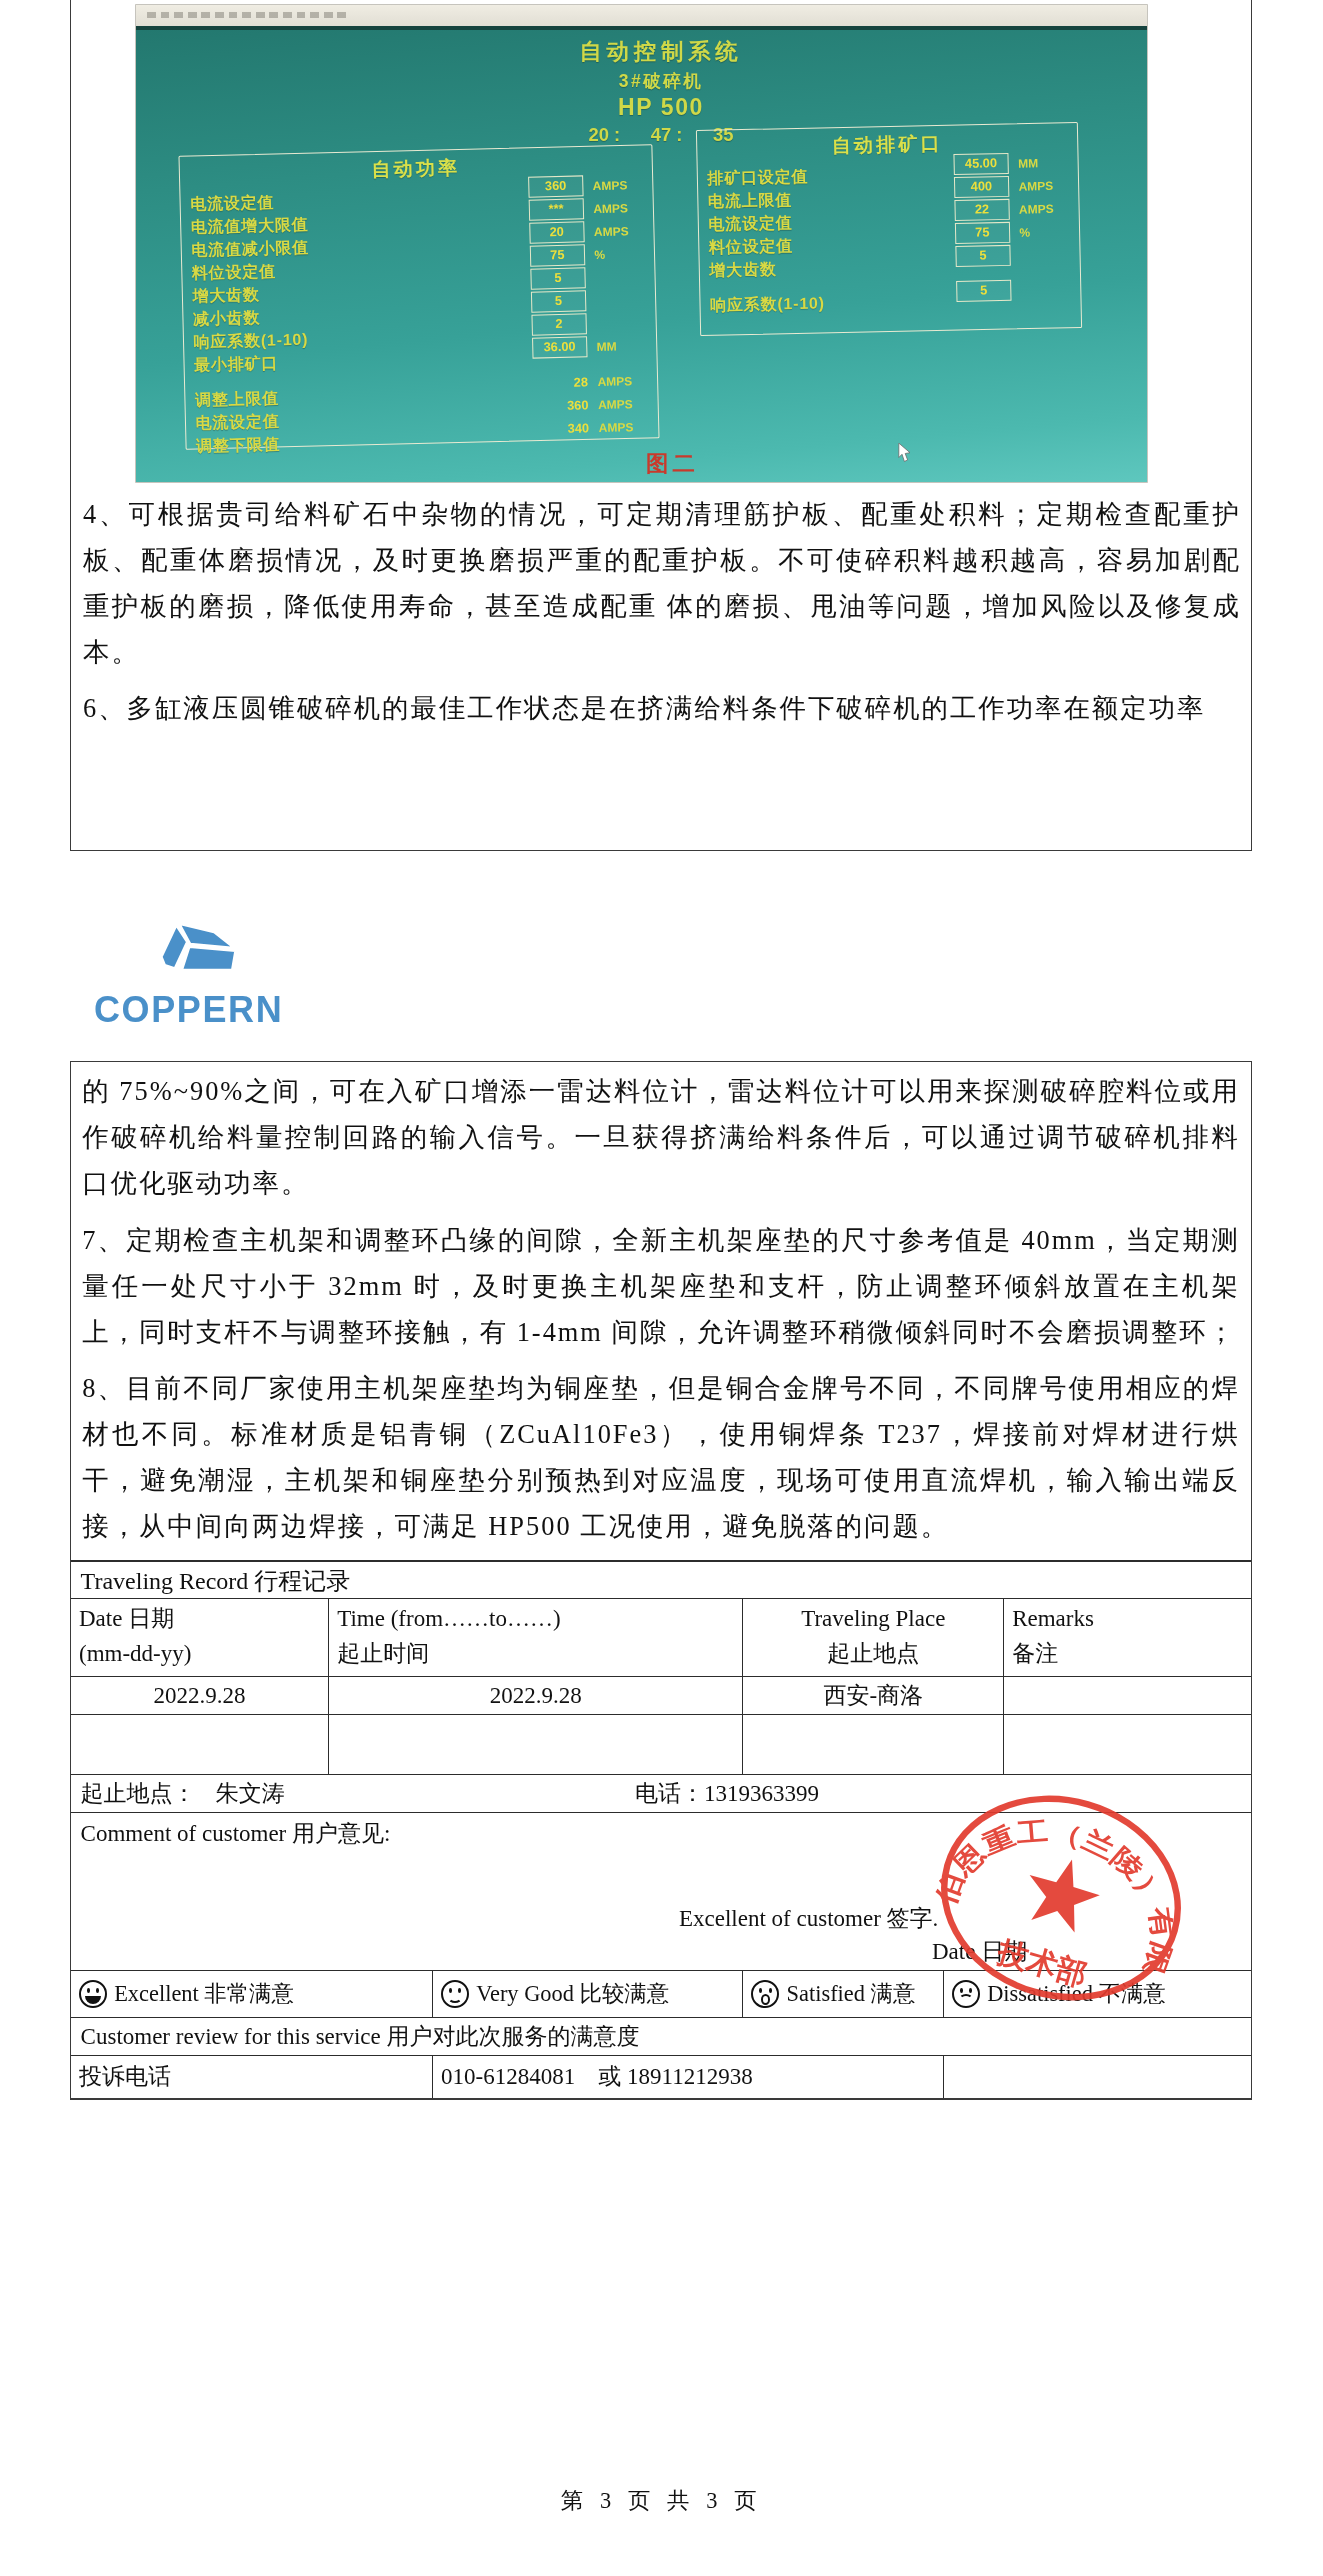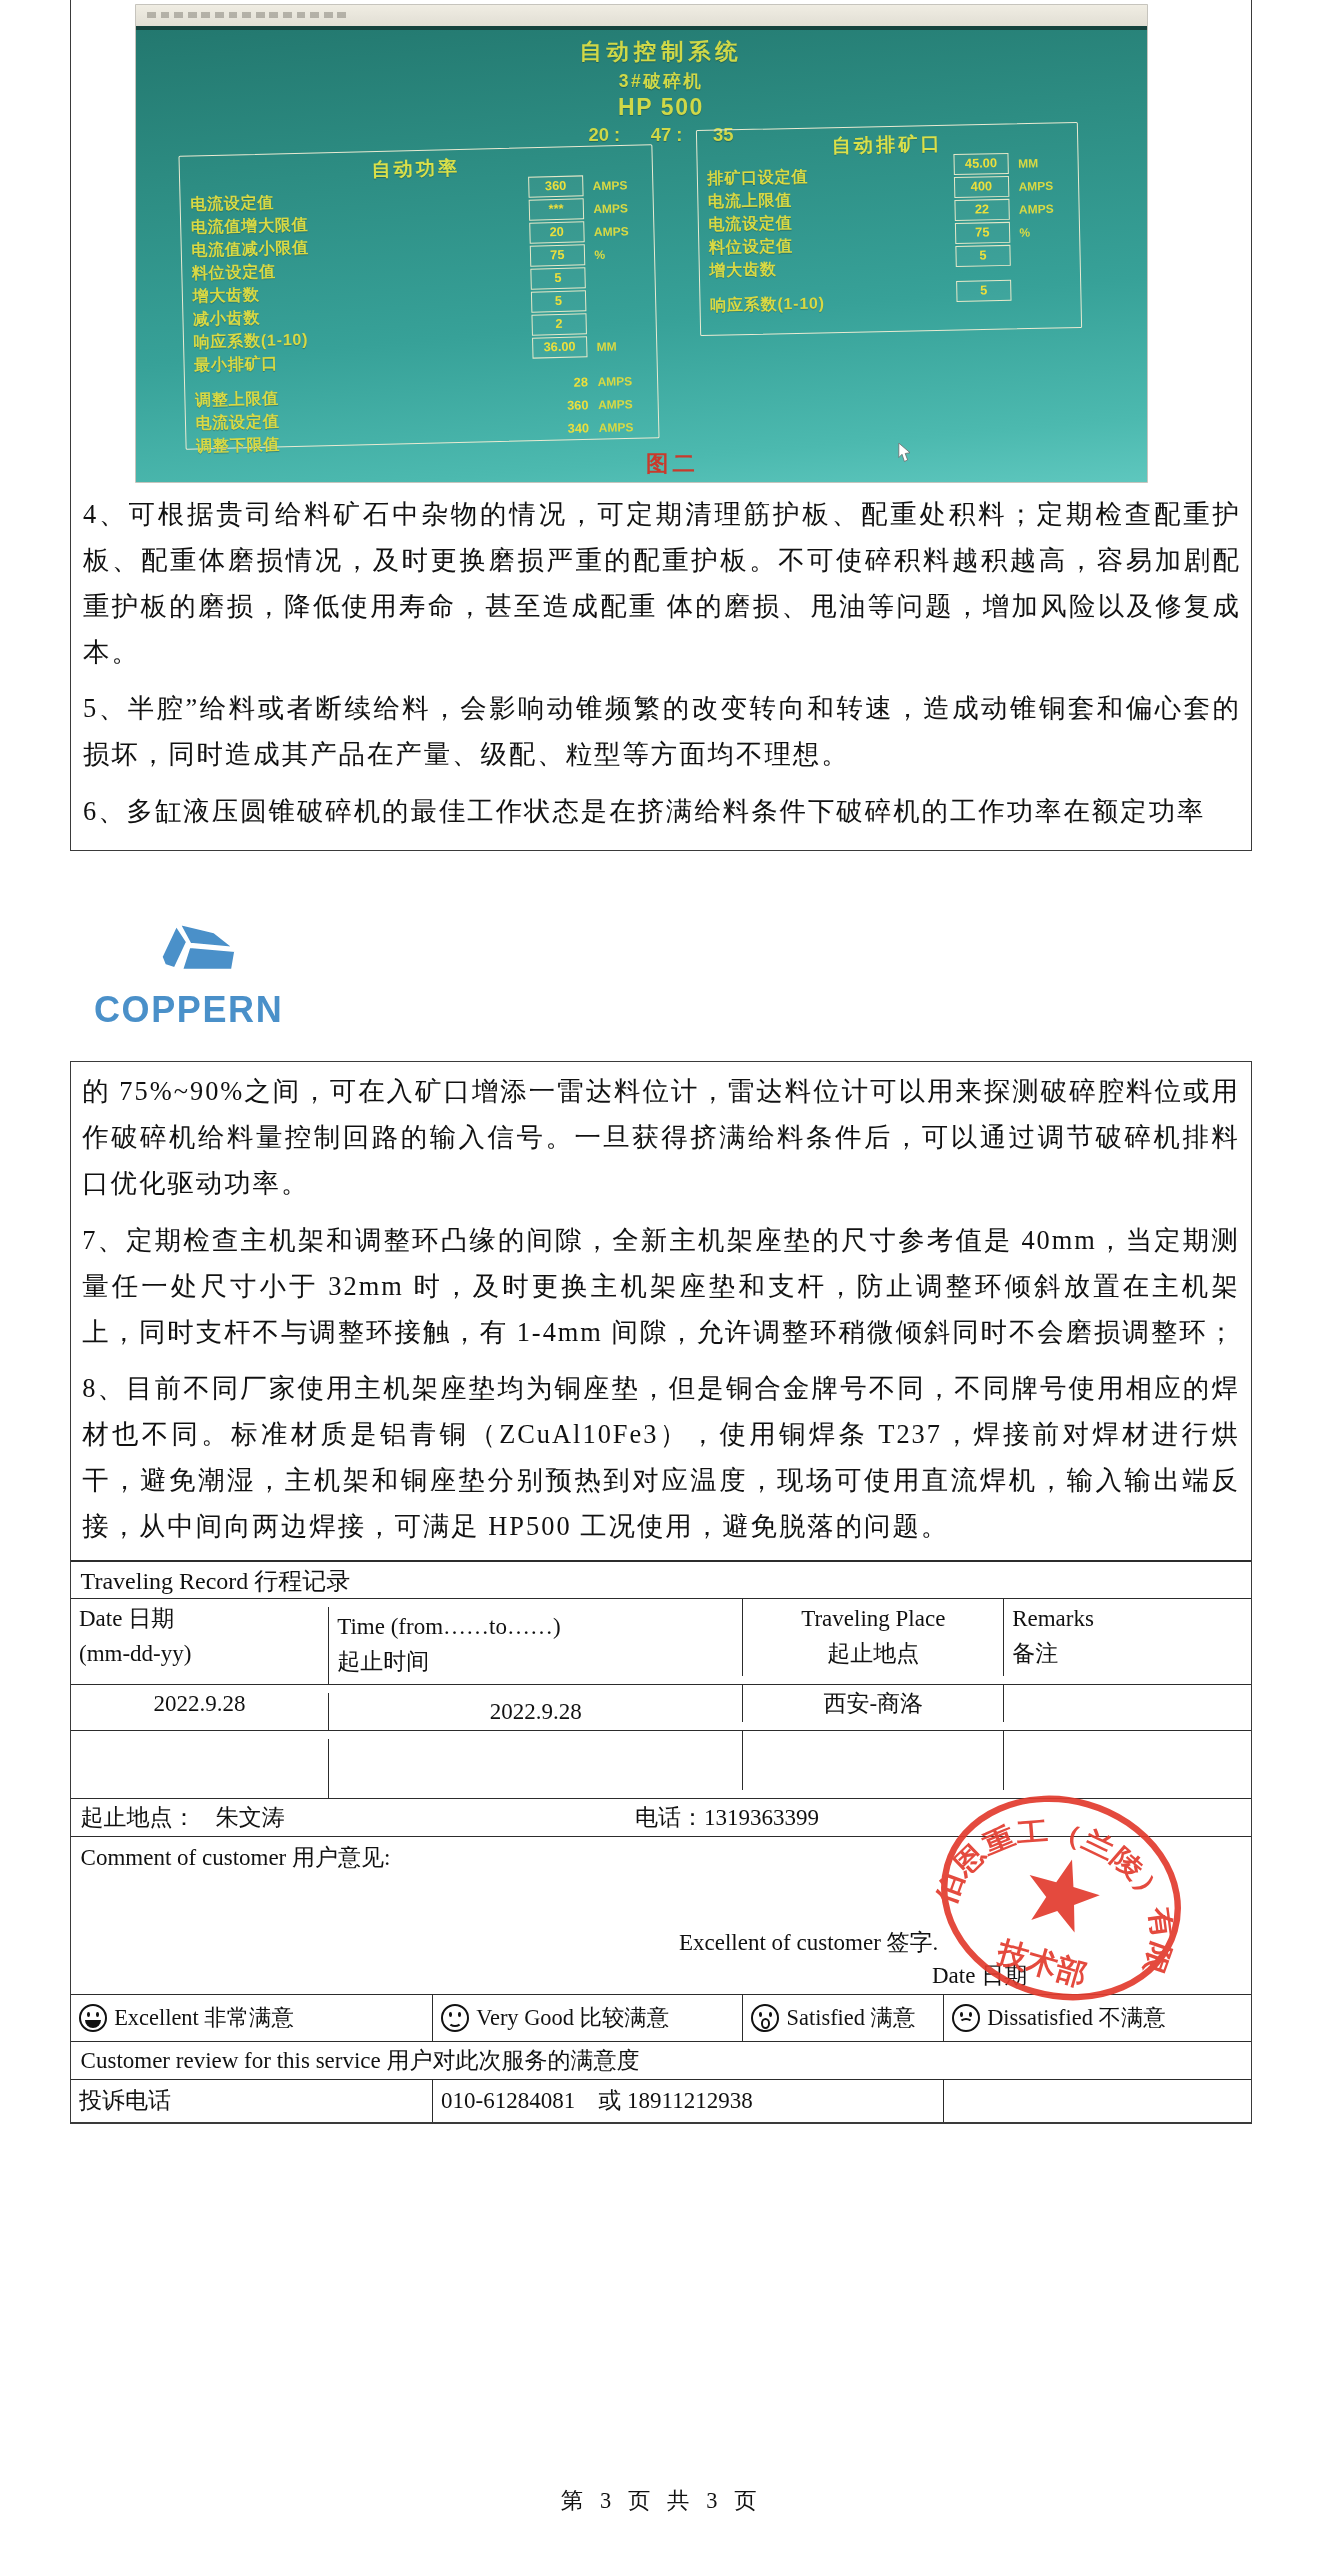--- a/index.html
+++ b/index.html
@@ -70,21 +70,21 @@
   .box3{position:absolute;left:70px;top:1061px;width:1182px;border:1.6px solid #3a3a3a;
         border-bottom-width:2.4px;box-sizing:border-box;}
   .p3wrap{padding:6.4px 11.2px 11.2px;}
   .trow{border-top:1.6px solid #2c2c2c;box-sizing:border-box;}
   .trow.thick{border-top:2.4px solid #2c2c2c;}
   .tr-title{height:38px;line-height:38px;font-size:24px;padding-left:9.6px;}
   .flexrow{display:flex;}
   .cell{border-left:1.6px solid #2c2c2c;box-sizing:border-box;padding:1.6px 8px;
         font-size:23px;line-height:35px;overflow:hidden;}
   .cell:first-child{border-left:none;}
-  .c1{flex:0 0 21.8%;} .c2{flex:0 0 35.1%;margin-top:8px;} .c3{flex:0 0 22.1%;} .c4{flex:1 1 auto;}
+  .c1{flex:0 0 21.8%;} .c2{flex:0 0 35.1%;} .c3{flex:0 0 22.1%;} .c4{flex:1 1 auto;}
   .center{text-align:center;}
   .tr-head .cell{height:77px;}
   .tr-data .cell{height:37px;line-height:34px;}
   .tr-empty .cell{height:59px;}
   .tr-eng{height:38px;line-height:37px;font-size:23px;position:relative;padding-left:9.6px;}
   .eng-phone{position:absolute;left:564px;top:0;}
   .tr-comment{height:158px;font-size:23px;padding:4.8px 9.6px;position:relative;box-sizing:border-box;}
   .sig-line{position:absolute;left:608px;top:90px;}
   .date-line{position:absolute;left:861px;top:123px;}
   .tr-review{height:38px;line-height:37px;font-size:23px;padding-left:9.6px;}
@@ -263,21 +263,20 @@
       <div class="cursor">
         <svg width="16" height="21" viewBox="0 0 20 26">
             <polygon points="1,0 15,12 9,13 12,21 8,23 5,14 1,18" fill="#ffffff" stroke="#6a6a6a" stroke-width="1"></polygon>
           </svg>
       </div>
     </div>
   </div>
 
   <div class="p2wrap">
     <p class="para">4、可根据贵司给料矿石中杂物的情况，可定期清理筋护板、配重处积料；定期检查配重护板、配重体磨损情况，及时更换磨损严重的配重护板。不可使碎积料越积越高，容易加剧配重护板的磨损，降低使用寿命，甚至造成配重 体的磨损、甩油等问题，增加风险以及修复成本。</p>
-    <p class="para">5、半腔”给料或者断续给料，会影响动锥频繁的改变转向和转速，造成动锥铜套和偏心套的损坏，同时造成其产品在产量、级配、粒型等方面均不理想。</p>
     <p class="para">6、多缸液压圆锥破碎机的最佳工作状态是在挤满给料条件下破碎机的工作功率在额定功率</p>
   </div>
 
 
   <div class="logo">
     <svg width="90" height="67" viewBox="0 0 110 80">
       <polygon points="2,44 20,6 33,26 18,58 6,54" fill="#4a90c9" stroke="#ffffff" stroke-width="2.5"></polygon>
       <polygon points="24,4 66,14 90,33 37,28" fill="#4a90c9" stroke="#ffffff" stroke-width="2.5"></polygon>
       <polygon points="36,32 92,37 88,60 27,60" fill="#4a90c9" stroke="#ffffff" stroke-width="2.5"></polygon>
     </svg>

